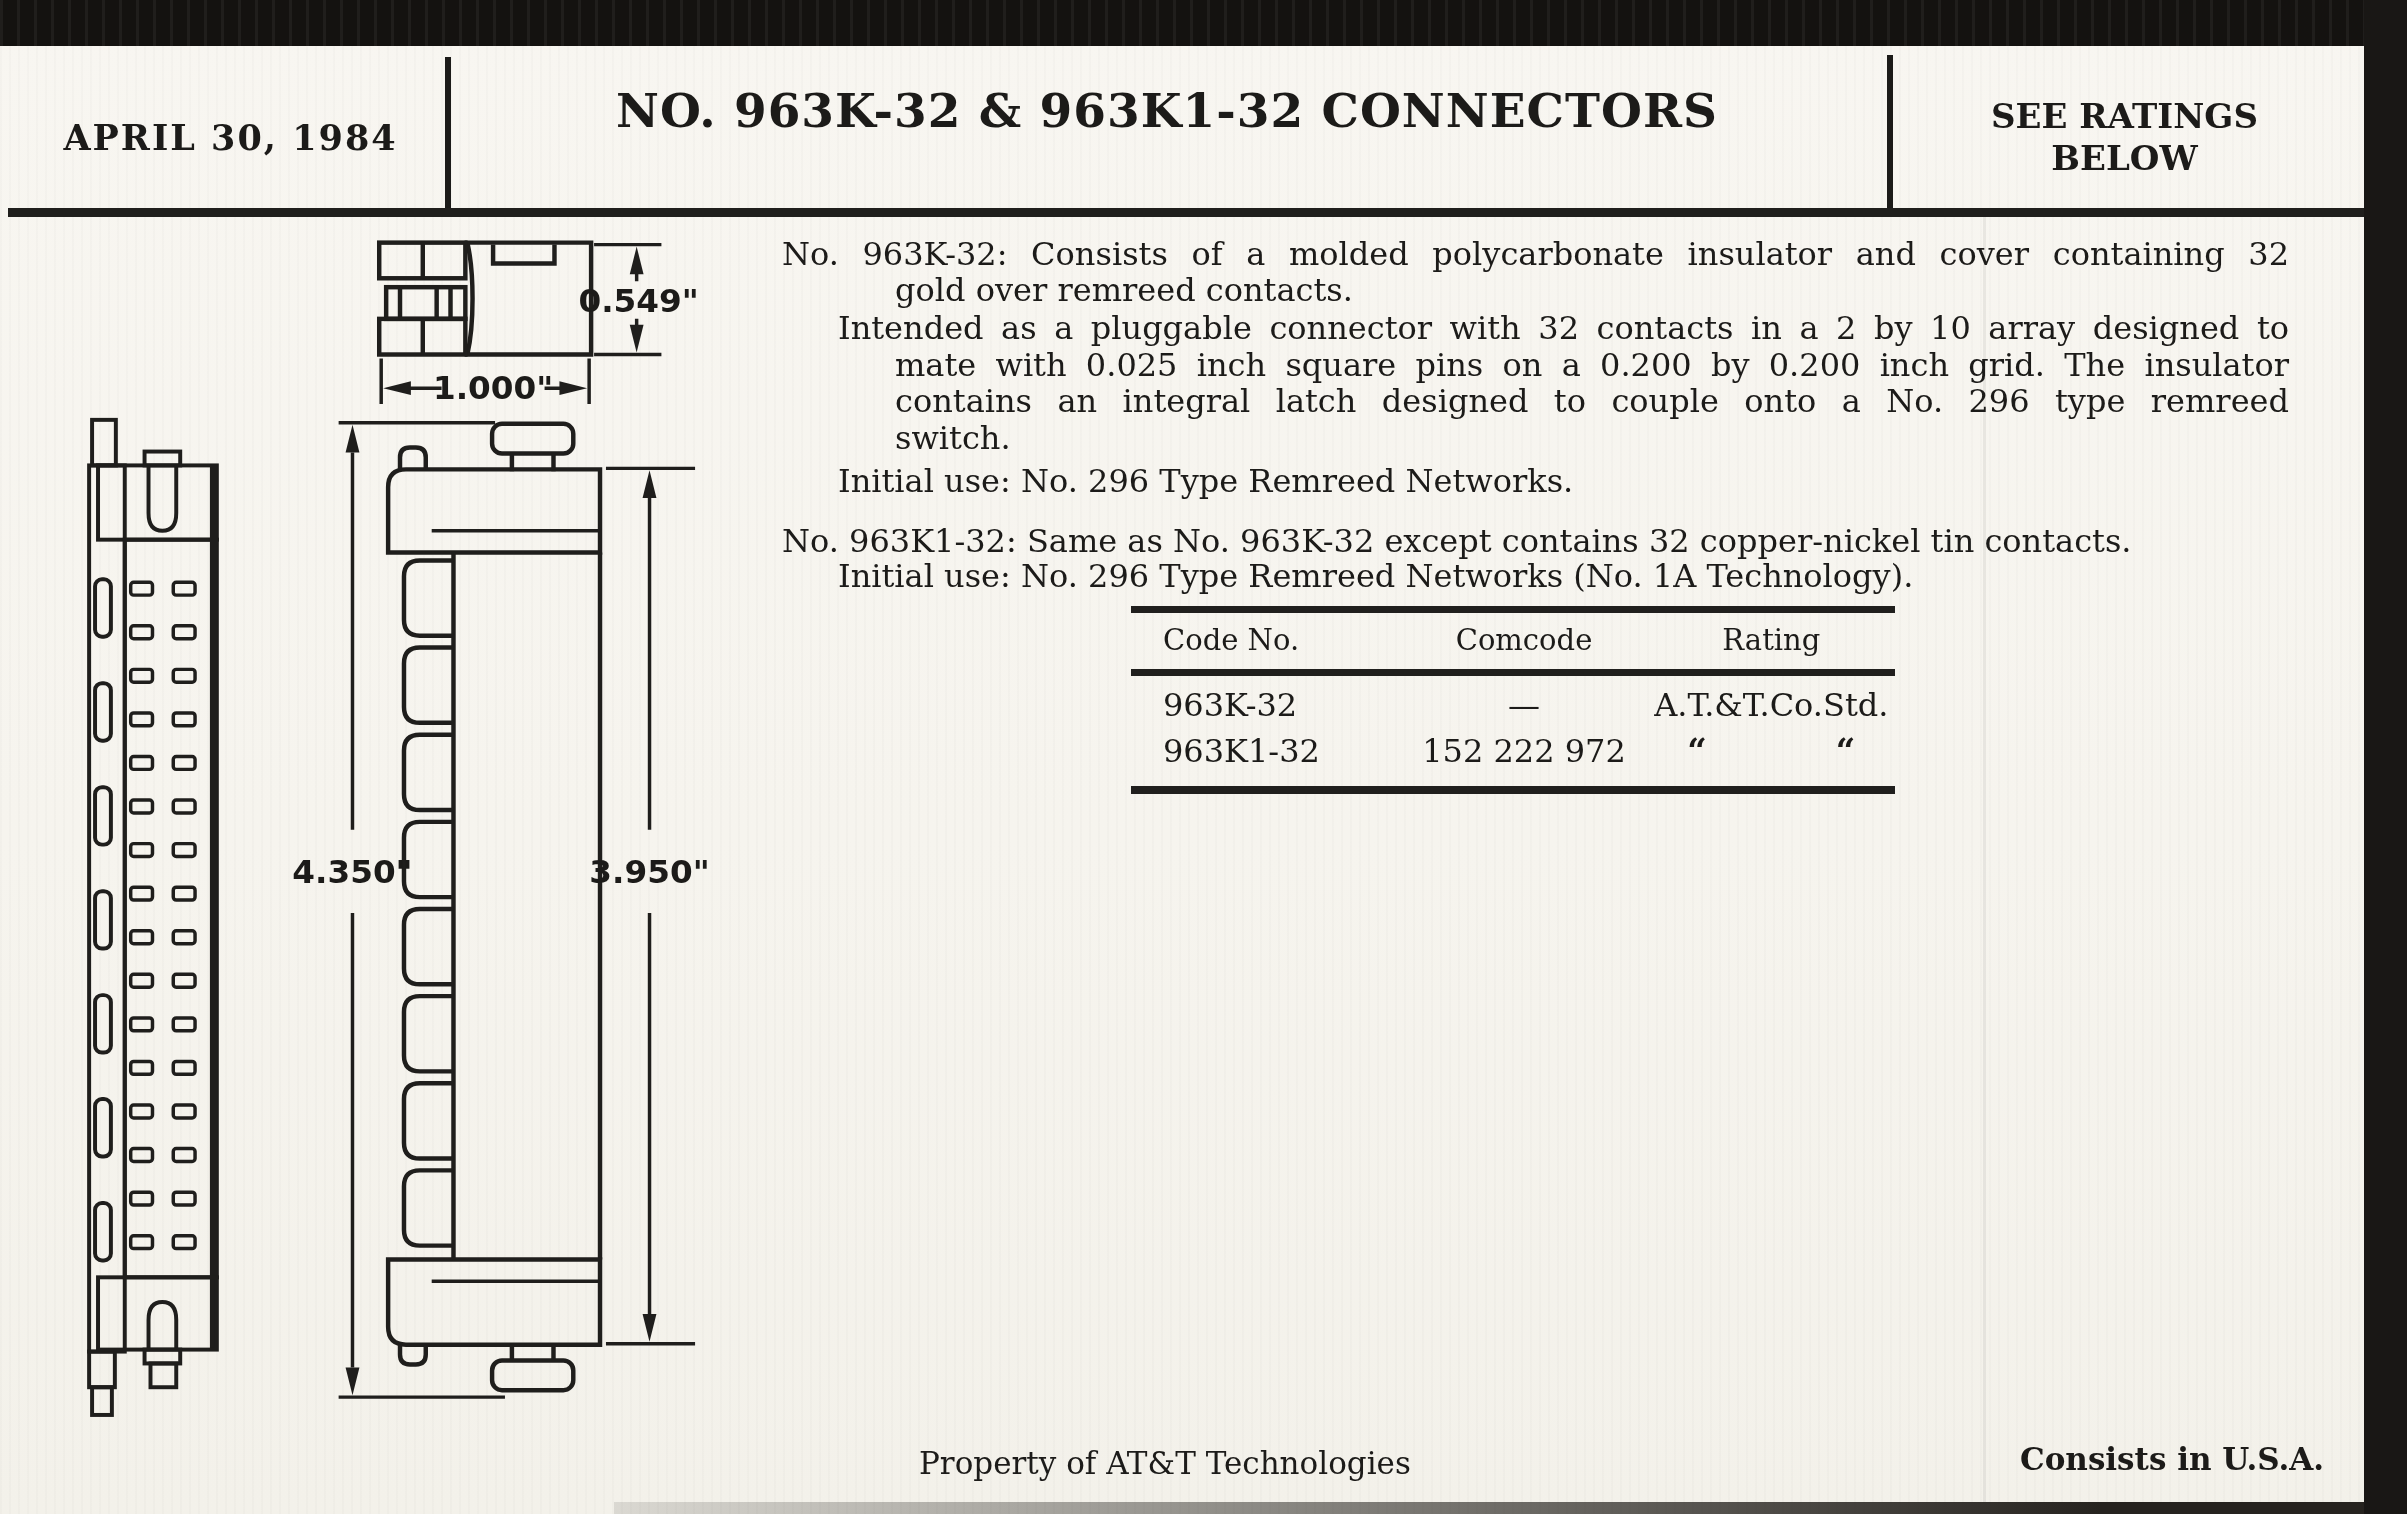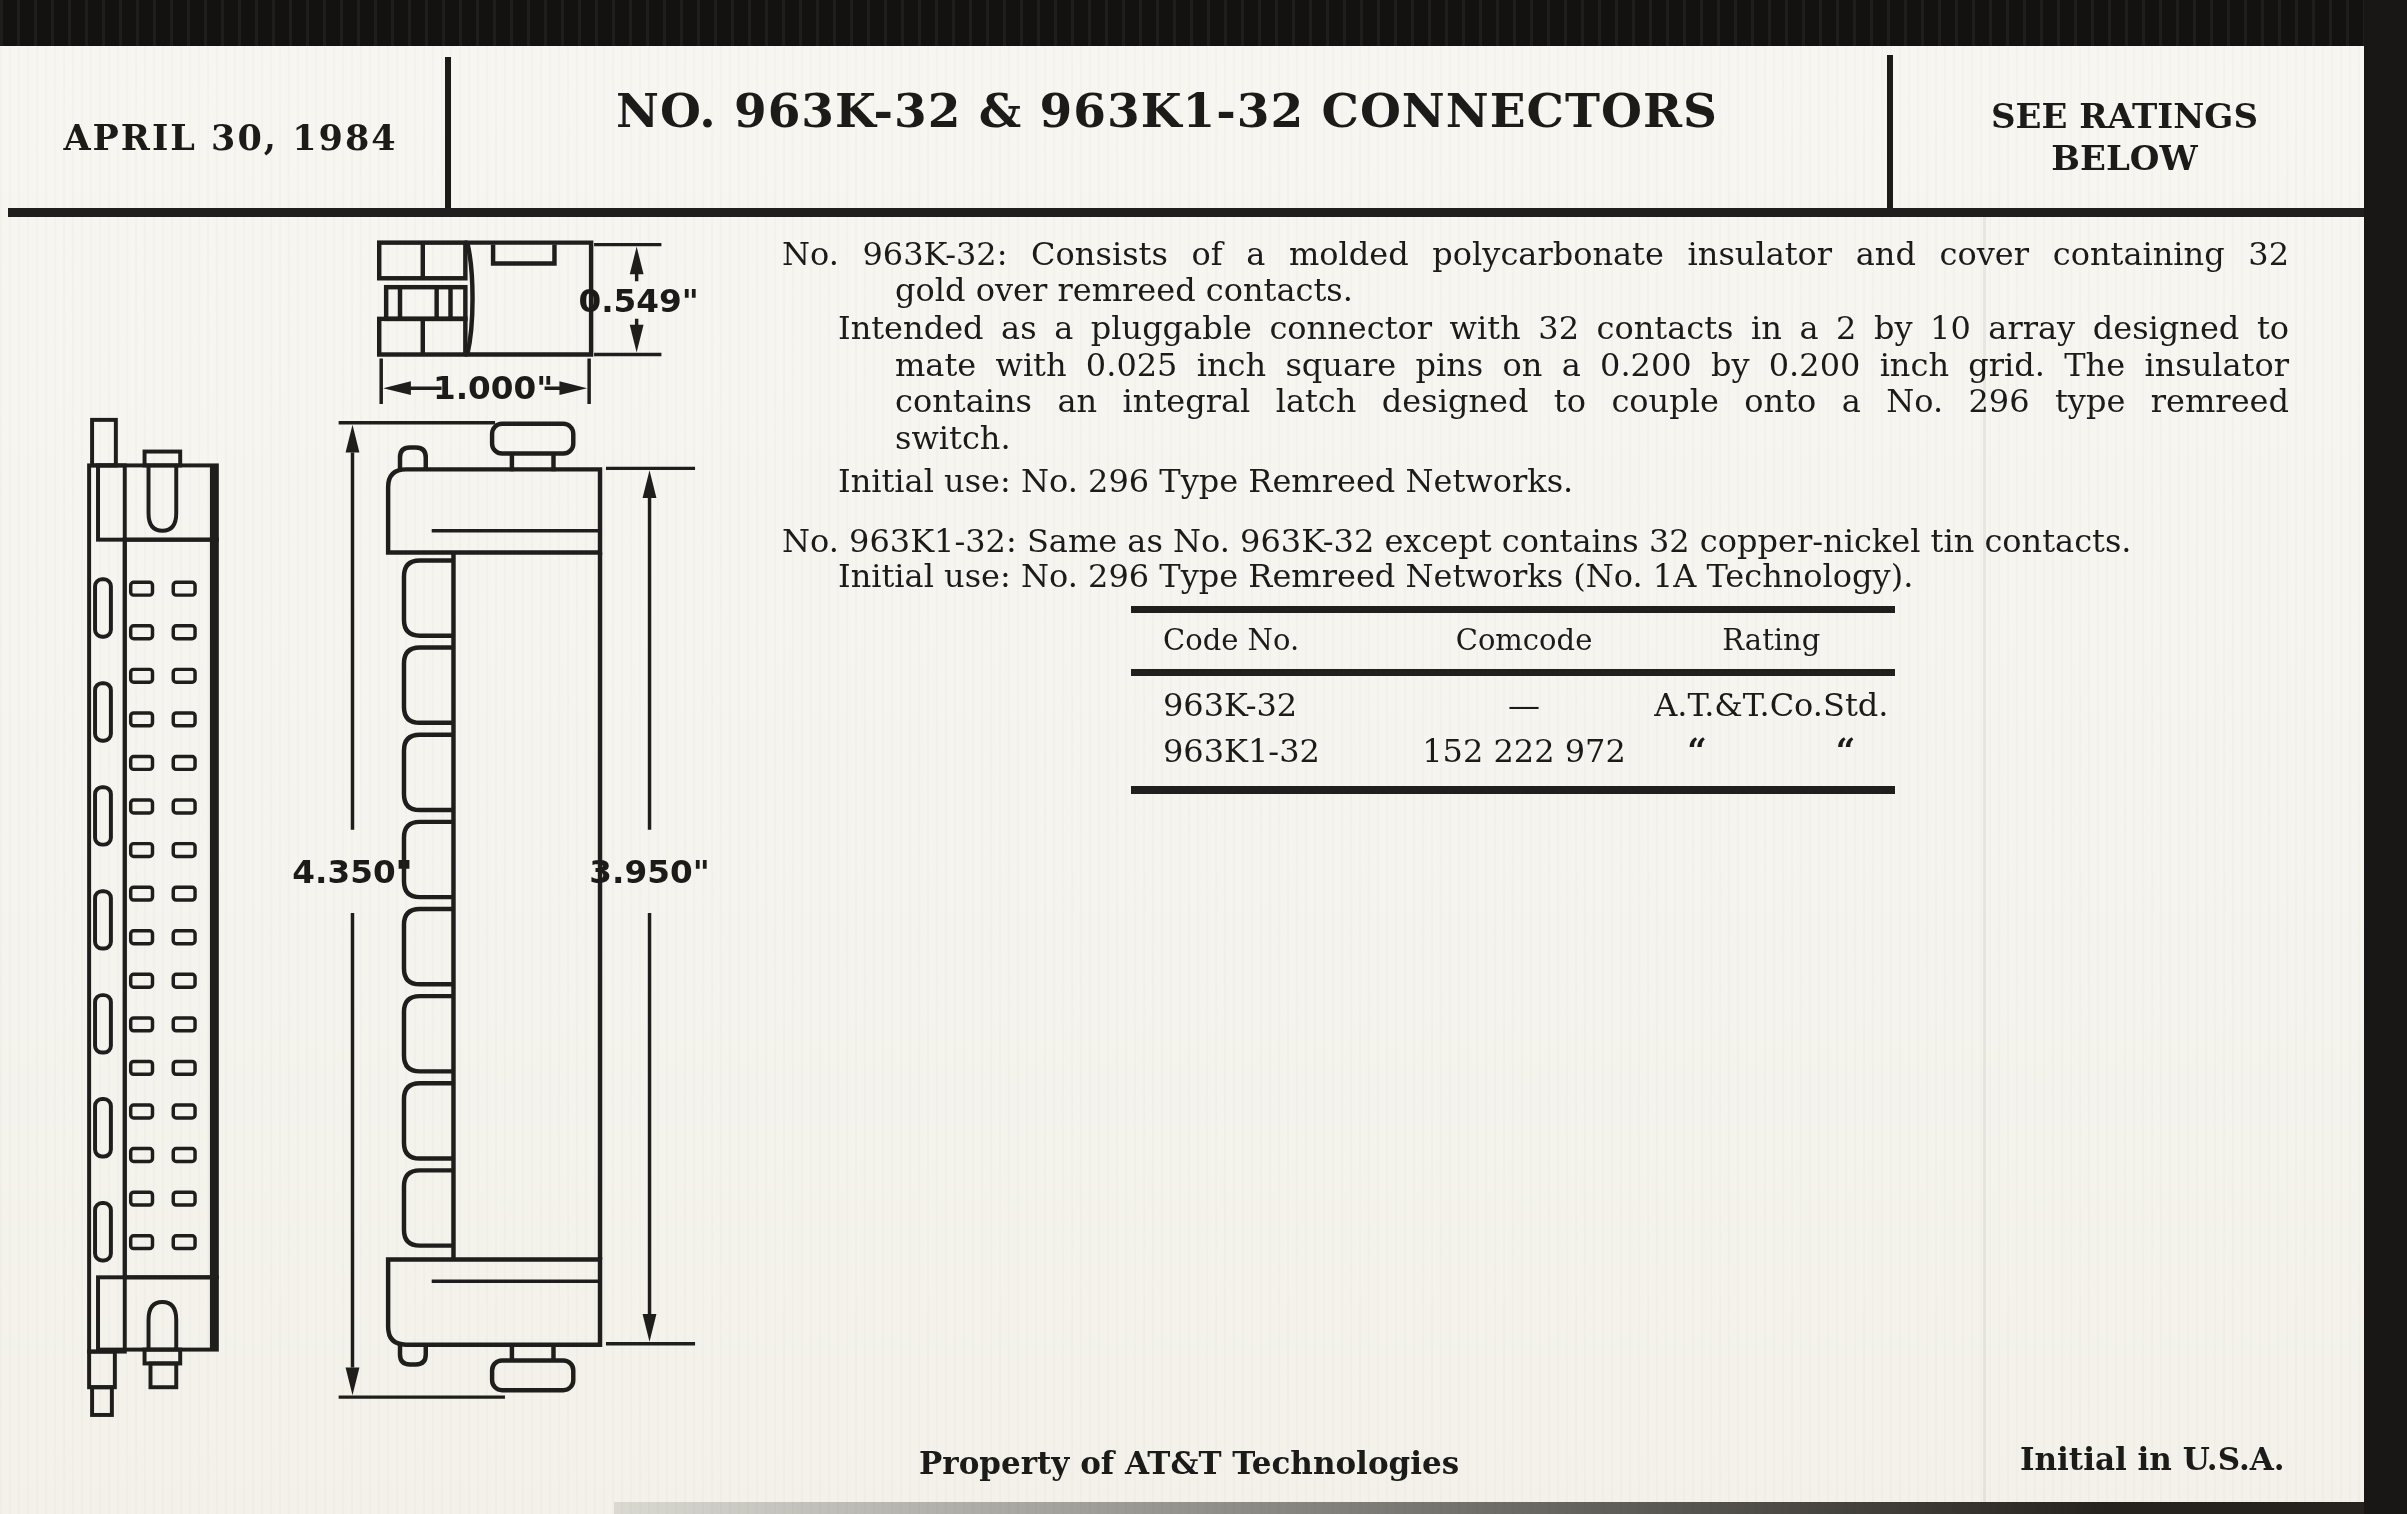--- a/index.html
+++ b/index.html
@@ -35,21 +35,21 @@
     border-top:7px solid #201f1d;border-bottom:8px solid #201f1d;font-size:32px;}
   .t-row{display:flex;align-items:baseline;}
   .t-head{border-bottom:7px solid #201f1d;padding:10px 0 12px 0;font-size:29px;}
   .t-body{padding:8px 0 10px 0;}
   .c1{width:238px;padding-left:32px;text-align:left;}
   .c2{width:248px;text-align:center;}
   .c3{width:248px;text-align:center;}
   .t-body .t-row{margin:2px 0 6px 0;}
   .ditto{display:inline-flex;width:168px;justify-content:space-between;font-size:34px;font-weight:bold;}
 
-  .footer-left{position:absolute;left:919px;top:1445px;font-weight:bold;font-size:31px;white-space:nowrap;}
+  .footer-left{position:absolute;left:919px;top:1445px;font-weight:normal;font-size:31px;white-space:nowrap;}
   .footer-right{position:absolute;left:2020px;top:1441px;font-weight:bold;font-size:31px;white-space:nowrap;}
 
   svg.drawings{position:absolute;left:0;top:0;width:2408px;height:1515px;}
   .ink{stroke:#1f1e1c;fill:none;}
   .dimtext{fill:#1c1b19;stroke:none;font-family:"DejaVu Sans",sans-serif;font-weight:bold;font-size:33px;text-anchor:middle;}
   .arrow{fill:#1f1e1c;stroke:none;}
 </style>
 </head>
 <body>
 
@@ -206,16 +206,16 @@
         <span class="c2">152 222 972</span>
         <span class="c3"><span class="ditto">
               <span>“</span>
               <span>“</span>
             </span></span>
       </div>
     </div>
   </div>
 
   <div class="footer-left">Property of AT&amp;T Technologies</div>
-  <div class="footer-right">Initial in U.S.A.</div>
+  <div class="footer-right">Consists in U.S.A.</div>
 
 </div>
 
 
 </body></html>

